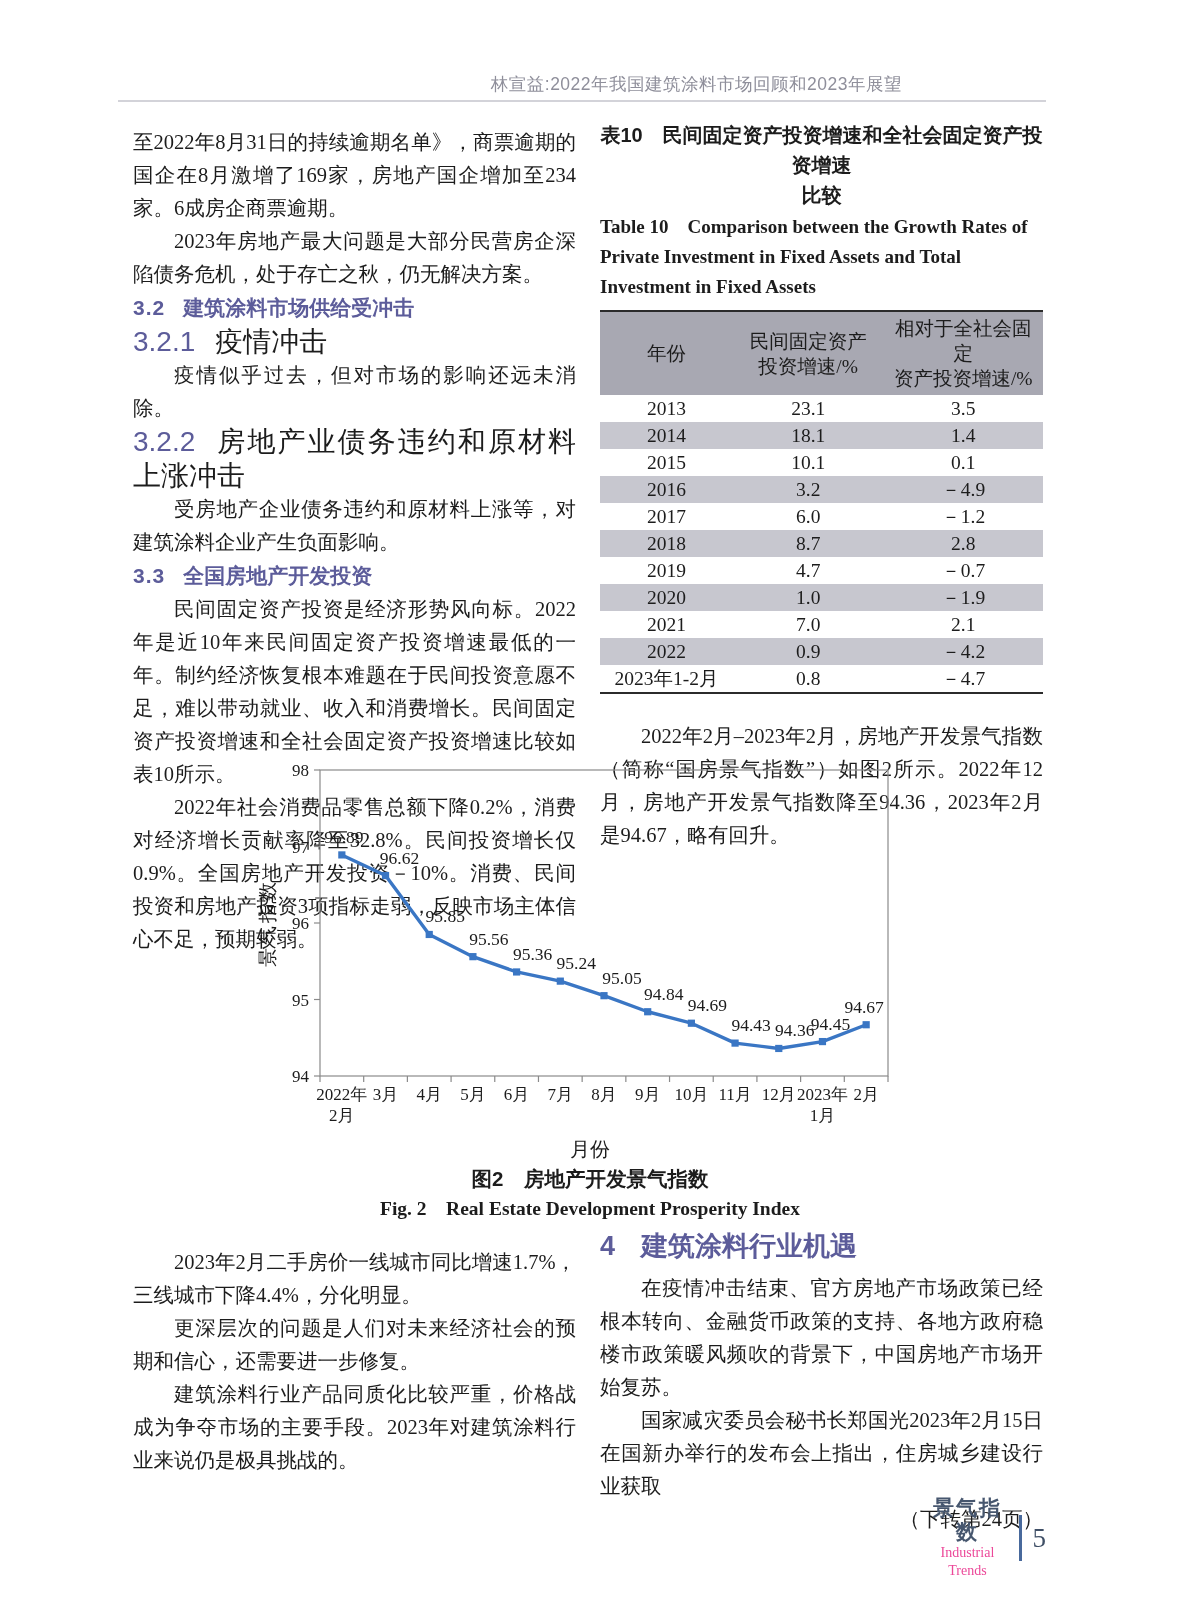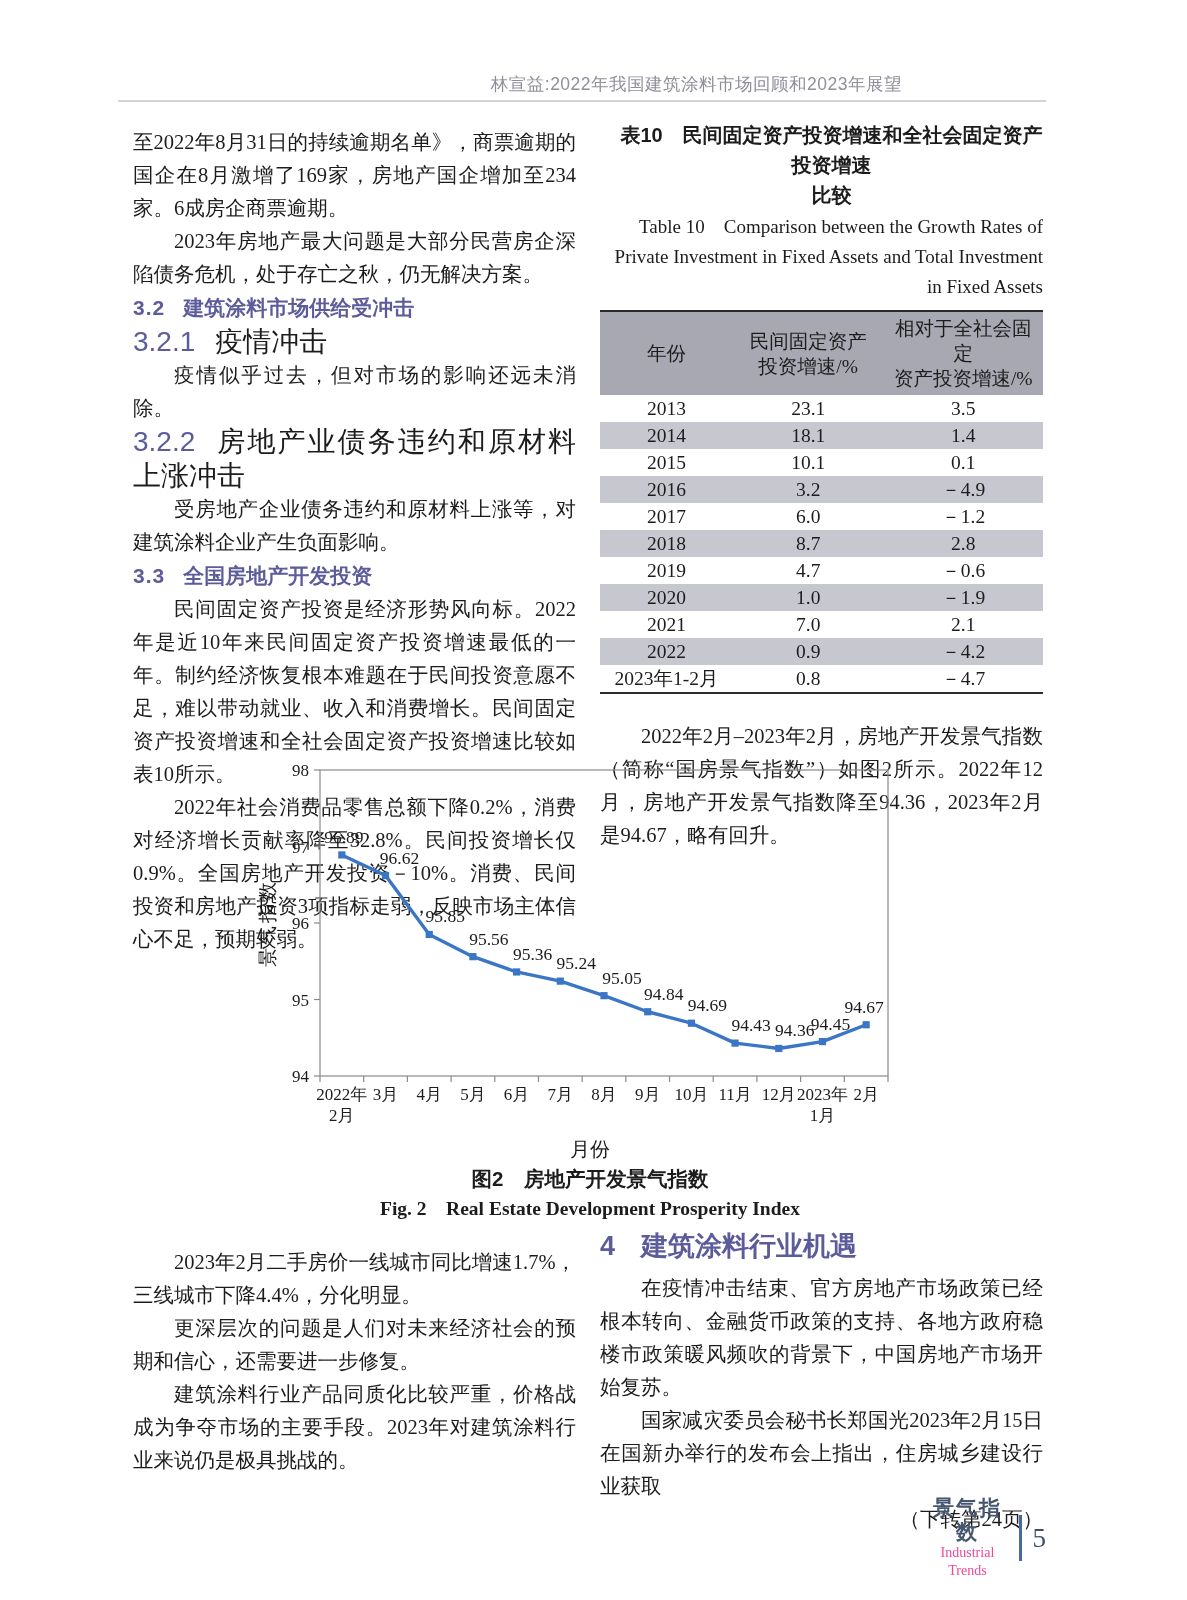--- a/index.html
+++ b/index.html
@@ -26,22 +26,22 @@
   .h2x .hnum{margin-right:18px;letter-spacing:1px;}
   .h3x{line-height:34px;font-size:28px;}
   .h3x .hnum{font-family:"Liberation Sans","DejaVu Sans",sans-serif;color:#5c5c9a;margin-right:20px;}
   .h3x .httl{color:#1c1c1c;}
   .h4big{font-family:"Liberation Sans","DejaVu Sans",sans-serif;font-weight:bold;
          color:#5c5c9a;font-size:27px;line-height:40px;margin-bottom:6px;}
   .h4big .hnum{margin-right:26px;}
 
   
   .tbl-cap-cn{font-family:"Liberation Sans","DejaVu Sans",sans-serif;font-weight:bold;
-              font-size:20px;line-height:30px;text-align:center;white-space:pre-wrap;margin-left:20px;}
-  .tbl-cap-en{font-weight:normal;font-size:19px;line-height:30px;text-align:right;
+              font-size:20px;line-height:30px;text-align:center;white-space:pre-wrap;}
+  .tbl-cap-en{font-weight:bold;font-size:19px;line-height:30px;text-align:left;
               white-space:pre-wrap;margin-top:2px;}
   table.t10{width:443px;border-collapse:collapse;margin-top:8px;text-align:center;
             border-top:2px solid #2b2b2b;border-bottom:2px solid #2b2b2b;font-size:19.5px;}
   table.t10 th{background:#a8a8b2;font-weight:normal;white-space:pre-line;
                line-height:25px;padding:4px 2px;}
   table.t10 td{padding:0 2px;line-height:27px;}
   table.t10 tbody tr:nth-child(even){background:#c7c7cf;}
   .below-table{margin-top:26px;}
 
   
@@ -129,21 +129,21 @@
             <td>－1.2</td>
           </tr>
           <tr>
             <td>2018</td>
             <td>8.7</td>
             <td>2.8</td>
           </tr>
           <tr>
             <td>2019</td>
             <td>4.7</td>
-            <td>－0.6</td>
+            <td>－0.7</td>
           </tr>
           <tr>
             <td>2020</td>
             <td>1.0</td>
             <td>－1.9</td>
           </tr>
           <tr>
             <td>2021</td>
             <td>7.0</td>
             <td>2.1</td>

